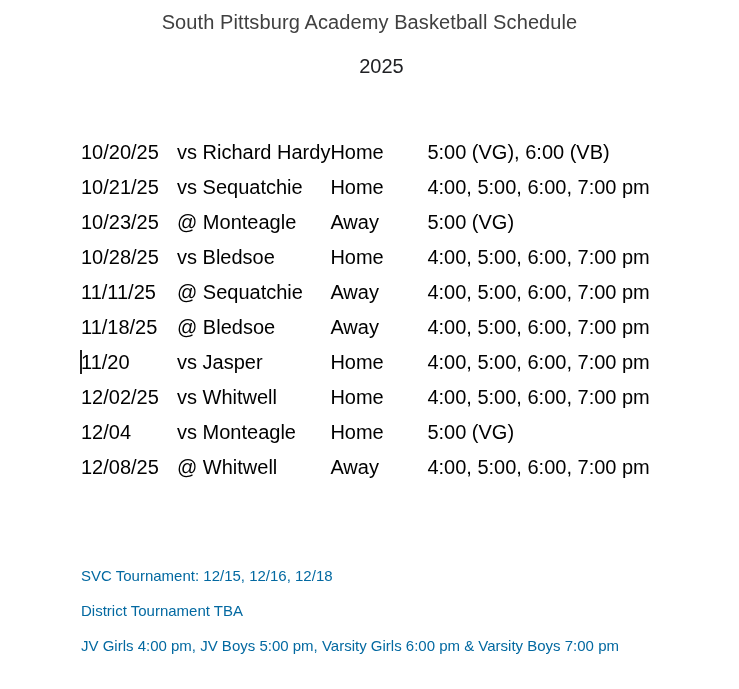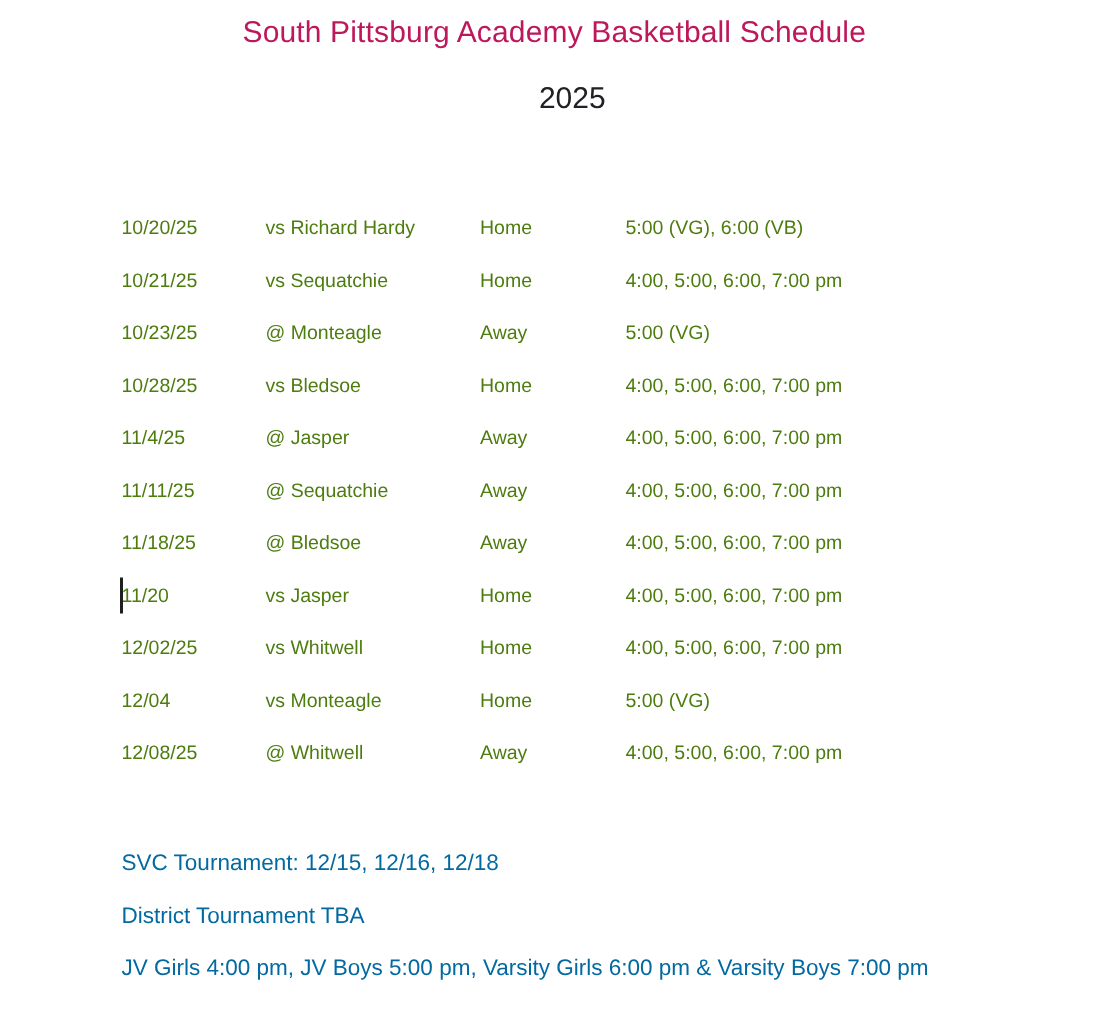--- a/index.html
+++ b/index.html
@@ -28,40 +28,40 @@
     position: absolute;
     top: 8px;
     left: 0;
     width: 739px;
     text-align: center;
   }
   .doc-title {
     font-size: 20px;
     line-height: 28px;
     font-weight: 400;
-    color: #be185d;
+    color: #404040;
     letter-spacing: 0.1px;
   }
   .doc-subtitle {
     font-size: 20px;
     line-height: 28px;
     font-weight: 400;
     color: #202124;
     margin-top: 16px;
     padding-left: 24px;
   }
 
   
   .schedule {
     position: absolute;
     top: 134px;
     left: 81px;
     border-collapse: collapse;
-    font-size: 13px;
-    color: #4d7c0f;
+    font-size: 20px;
+    color: #000000;
   }
   .schedule tr {
     height: 35px;
   }
   .schedule td {
     padding: 0;
     vertical-align: middle;
     white-space: nowrap;
     font-weight: 400;
     line-height: 22px;
@@ -137,26 +137,20 @@
           <td>Away</td>
           <td>5:00 (VG)</td>
         </tr>
         <tr>
           <td>10/28/25</td>
           <td>vs Bledsoe</td>
           <td>Home</td>
           <td>4:00, 5:00, 6:00, 7:00 pm</td>
         </tr>
         <tr>
-          <td>11/4/25</td>
-          <td>@ Jasper</td>
-          <td>Away</td>
-          <td>4:00, 5:00, 6:00, 7:00 pm</td>
-        </tr>
-        <tr>
           <td>11/11/25</td>
           <td>@ Sequatchie</td>
           <td>Away</td>
           <td>4:00, 5:00, 6:00, 7:00 pm</td>
         </tr>
         <tr>
           <td>11/18/25</td>
           <td>@ Bledsoe</td>
           <td>Away</td>
           <td>4:00, 5:00, 6:00, 7:00 pm</td>

